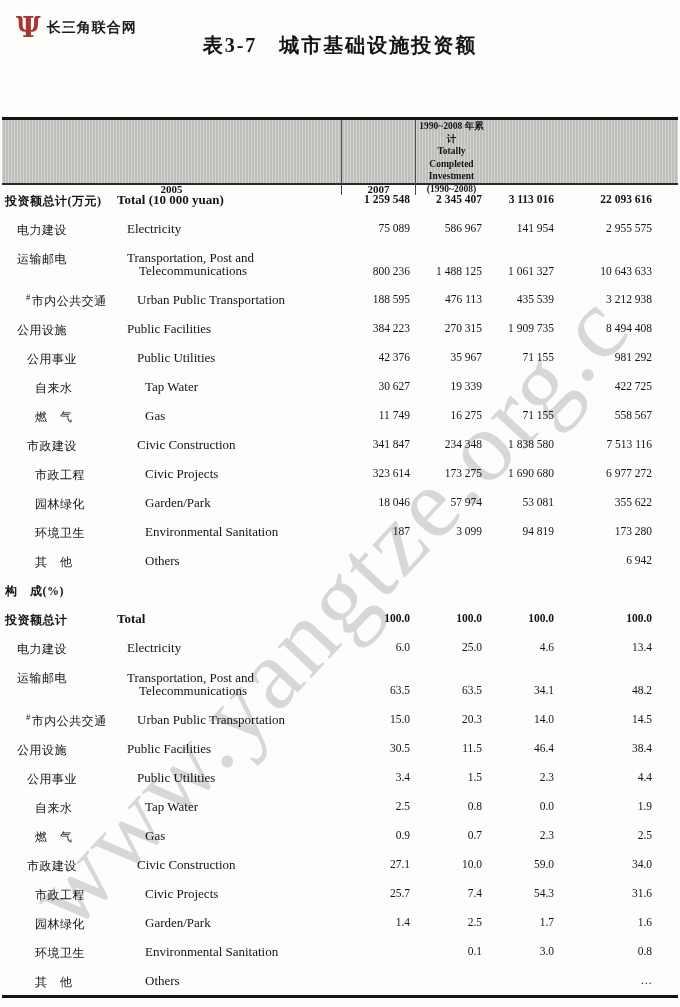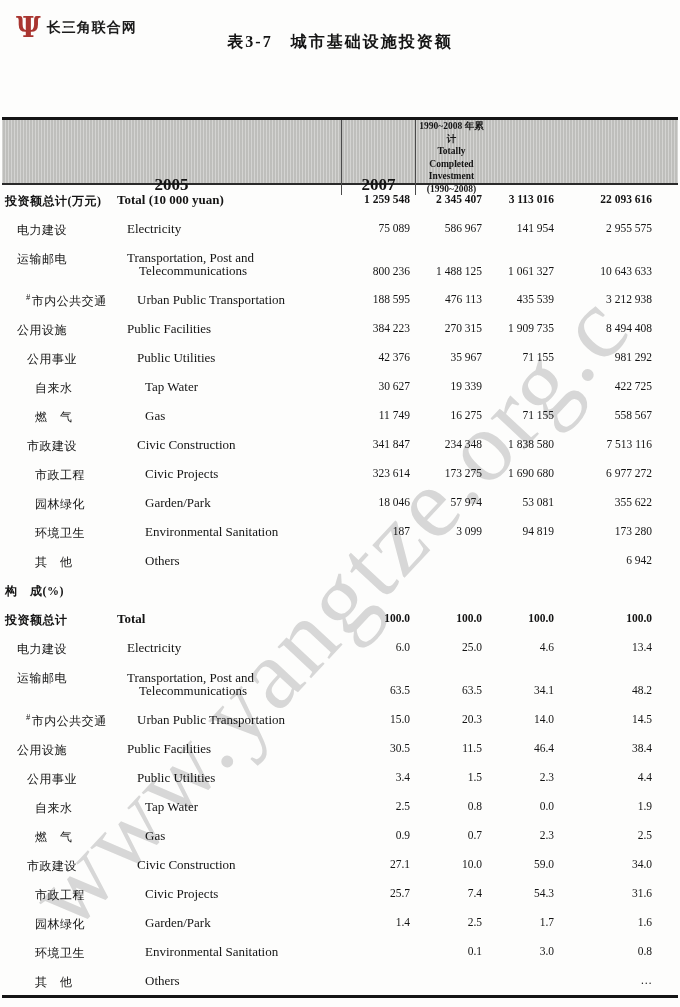--- a/index.html
+++ b/index.html
@@ -15,35 +15,35 @@
     transform: rotate(-47deg); transform-origin: 0 0;
     font-size: 100px; letter-spacing: 3px; white-space: nowrap;
     color: rgba(110,110,110,0.26); z-index: 0;
     font-family: "Liberation Serif", serif;
   }
   
   .logo { position: absolute; left: 16px; top: 14px; display: flex; align-items: center; gap: 6px; z-index: 2; cursor: pointer; }
   .logo-glyph { color: #a93530; font-size: 27px; font-weight: 700; line-height: 1; font-family: "DejaVu Serif", serif; }
   .logo-text { font-size: 14px; font-weight: 700; color: #1b1b1b; letter-spacing: 1px; font-family: "Liberation Sans", sans-serif; }
   .titles { position: relative; z-index: 1; padding-top: 32px; text-align: center; }
-  .title-zh { font-size: 16px; font-weight: 700; letter-spacing: 2px; }
+  .title-zh { font-size: 20px; font-weight: 700; letter-spacing: 2px; }
   .title-en { font-size: 16px; font-weight: 700; margin-top: 5px; letter-spacing: 0.5px; }
   
   .stat-table { position: absolute; left: 2px; top: 117px; width: 676px; z-index: 1; border-top: 3px solid #151515; border-bottom: 3px solid #151515; }
   .thead {
     display: grid; grid-template-columns: 339px 74px 72px 76px 1fr;
     height: 65px; border-bottom: 2px solid #2a2a2a;
     background: #c6c6c3;
     background-image: repeating-linear-gradient(90deg, rgba(255,255,255,0.25) 0 1px, rgba(0,0,0,0.04) 1px 3px);
   }
   .th { display: flex; flex-direction: column; justify-content: flex-end; align-items: center; text-align: center; font-weight: 700; }
   .th + .th { border-left: 1.5px solid #4a4a4a; }
   .th-ind-zh { font-size: 12.5px; letter-spacing: 2px; }
   .th-ind-en { font-size: 11.5px; margin-top: 2px; }
-  .th-year { font-size: 17px; }
+  .th-year { font-size: 11px; }
   .th-cum { font-size: 9.5px; line-height: 12.5px; padding: 0 2px; }
   .tbody { background: transparent; }
   .trow { display: grid; grid-template-columns: 115px 226px 69px 72px 74px 1fr; min-height: 29px; align-items: center; }
   .trow.tall { min-height: 42.4px; }
   .trow.bold .c { font-weight: 700; }
   .c { line-height: 13px; }
   .zh { font-size: 12px; letter-spacing: 0.5px; white-space: nowrap; }
   .hash { font-size: 8.5px; vertical-align: super; margin-right: 1px; }
   .en { font-size: 13px; }
   .en-line2 { padding-left: 12px; }

